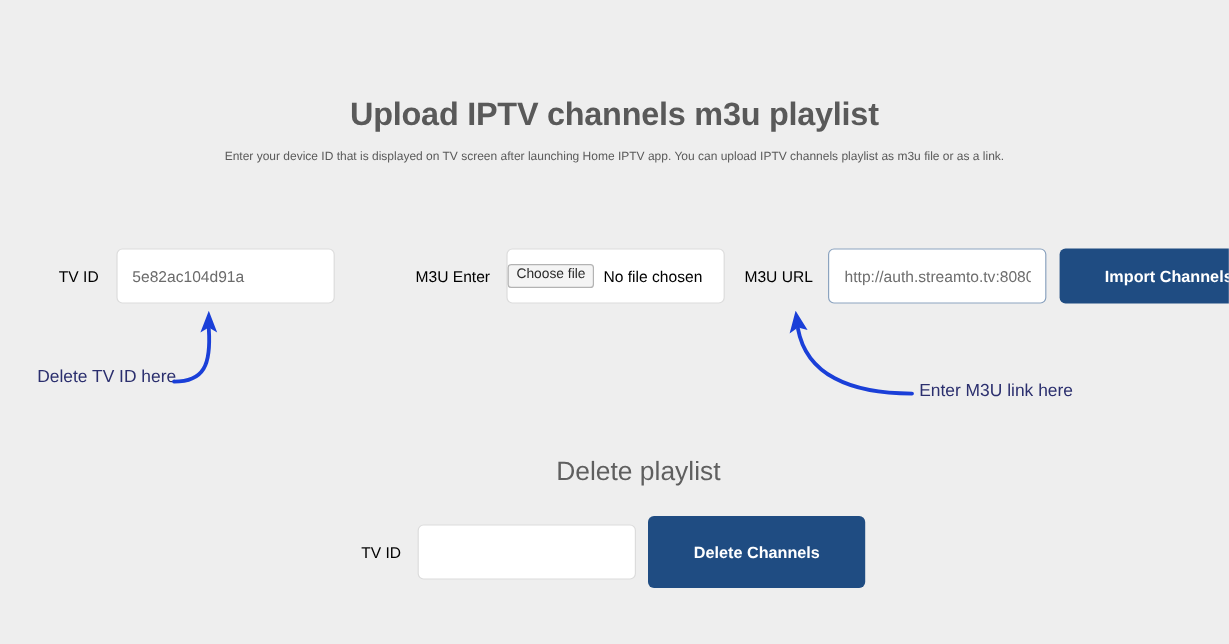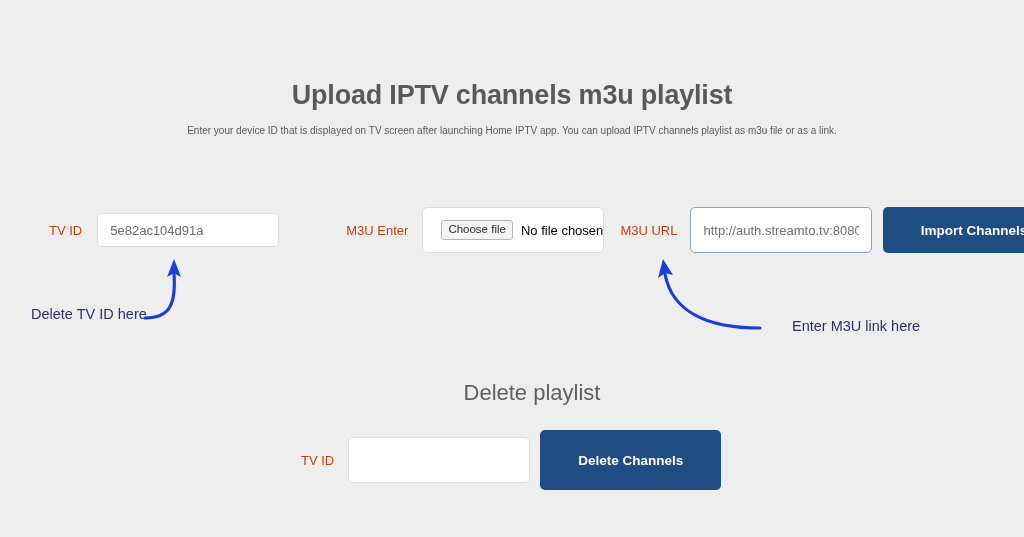--- a/index.html
+++ b/index.html
@@ -64,57 +64,56 @@
   .upload-row {
     position: absolute;
     top: 183px;
     left: 49px;
     display: flex;
     align-items: center;
   }
 
   .field-label {
     font-size: 13px;
-    color: #c2410c;
+    color: #000000;
     white-space: nowrap;
   }
 
   .text-input {
     box-sizing: border-box;
     border: 1px solid #dcdcdc;
     border-radius: 5px;
     background: #ffffff;
     font-family: "Liberation Sans", sans-serif;
     font-size: 13px;
     color: #6b6b6b;
     padding: 0 12px;
     outline: none;
   }
 
   #tv-id-input {
     width: 182px;
-    height: 34px;
+    height: 46px;
     margin-left: 15px;
   }
 
   .label-m3u-file {
     margin-left: 67px;
   }
 
   .file-input-box {
     box-sizing: border-box;
     width: 182px;
     height: 46px;
     margin-left: 14px;
     border: 1px solid #dcdcdc;
     border-radius: 5px;
     background: #ffffff;
     display: flex;
     align-items: center;
-    padding-left: 18px;
   }
 
   .choose-file-btn {
     box-sizing: border-box;
     font-family: "Liberation Sans", sans-serif;
     font-size: 11.5px;
     color: #2b2b2b;
     background: #f4f4f4;
     border: 1px solid #b3b3b3;
     border-radius: 3px;
@@ -169,21 +168,21 @@
     color: #2b2f6e;
     white-space: nowrap;
   }
 
   #annotation-tvid {
     left: 31px;
     top: 282px;
   }
 
   #annotation-m3u {
-    left: 792px;
+    left: 766px;
     top: 294px;
   }
 
   .annotation-arrow {
     position: absolute;
     pointer-events: none;
   }
 
   #arrow-tvid { left: 140px; top: 232px; }
   #arrow-m3u  { left: 648px; top: 232px; }

